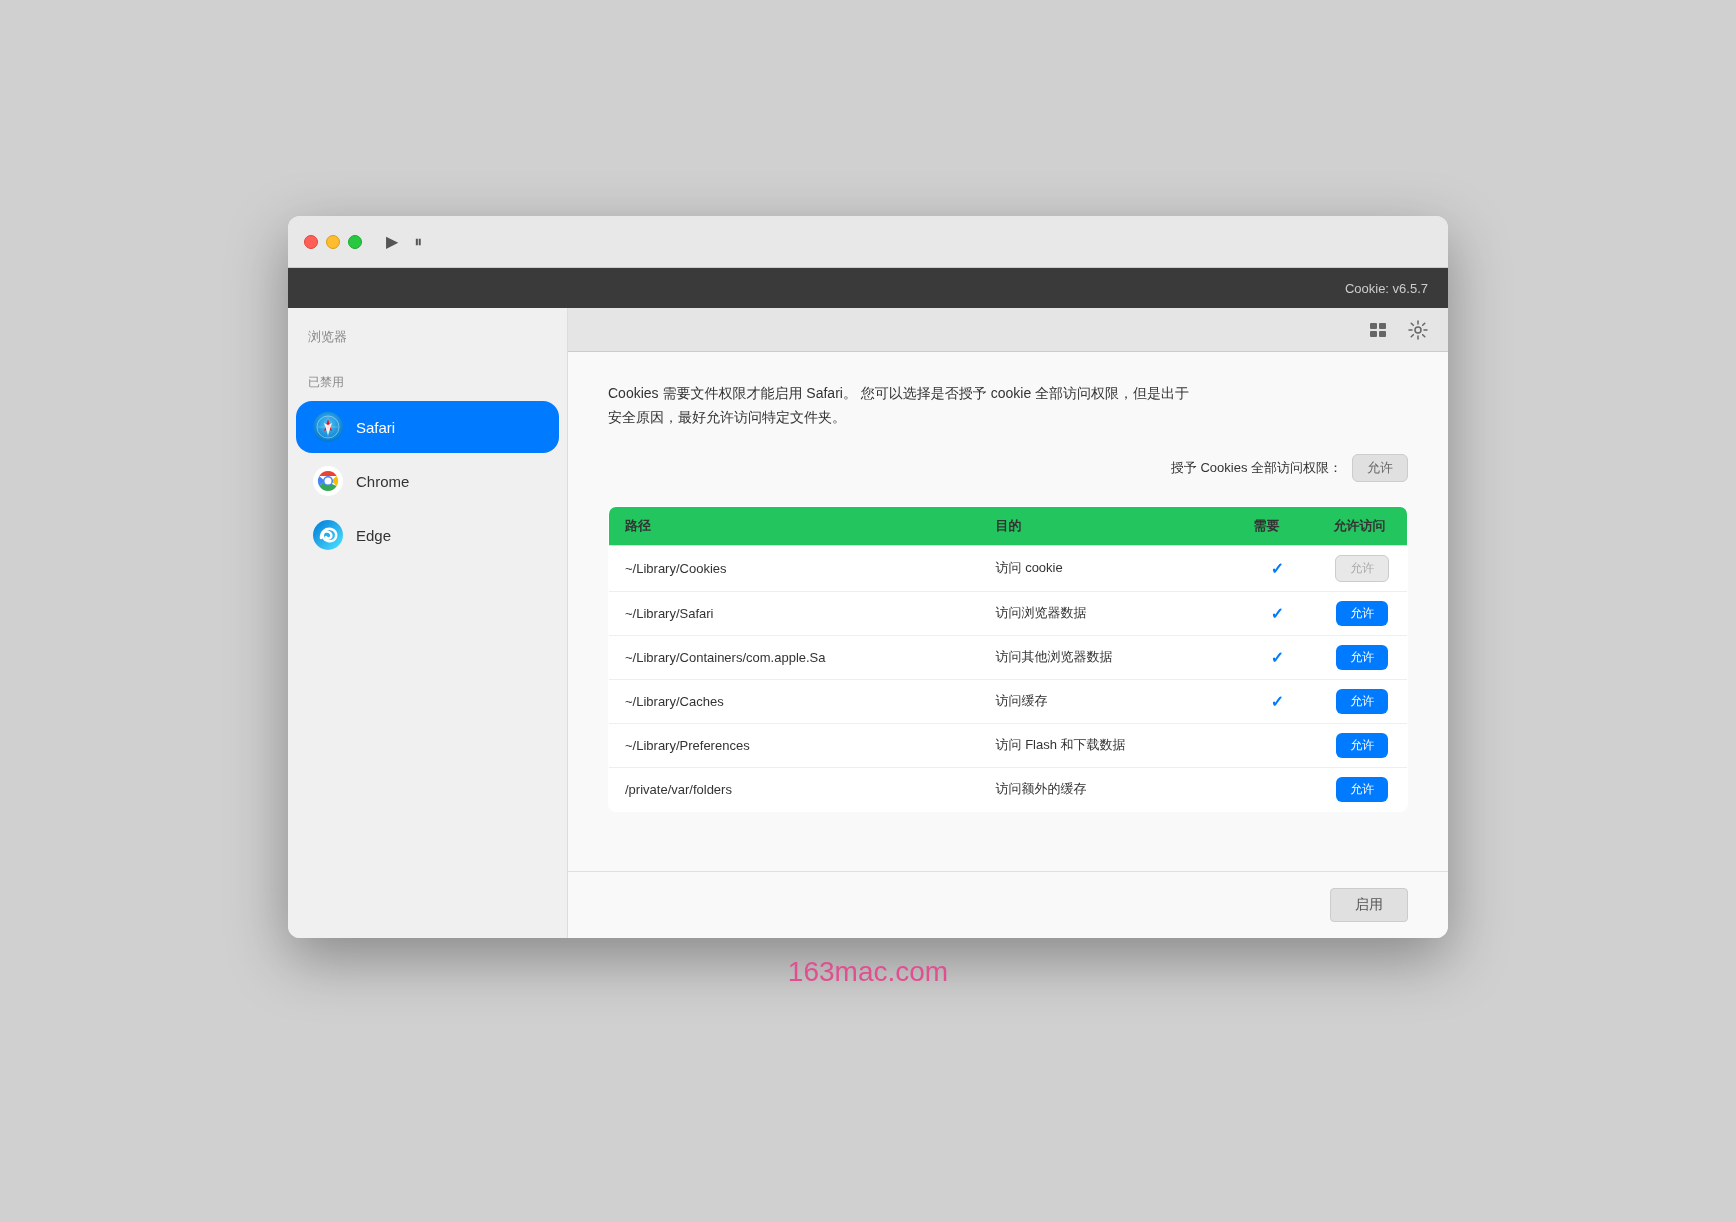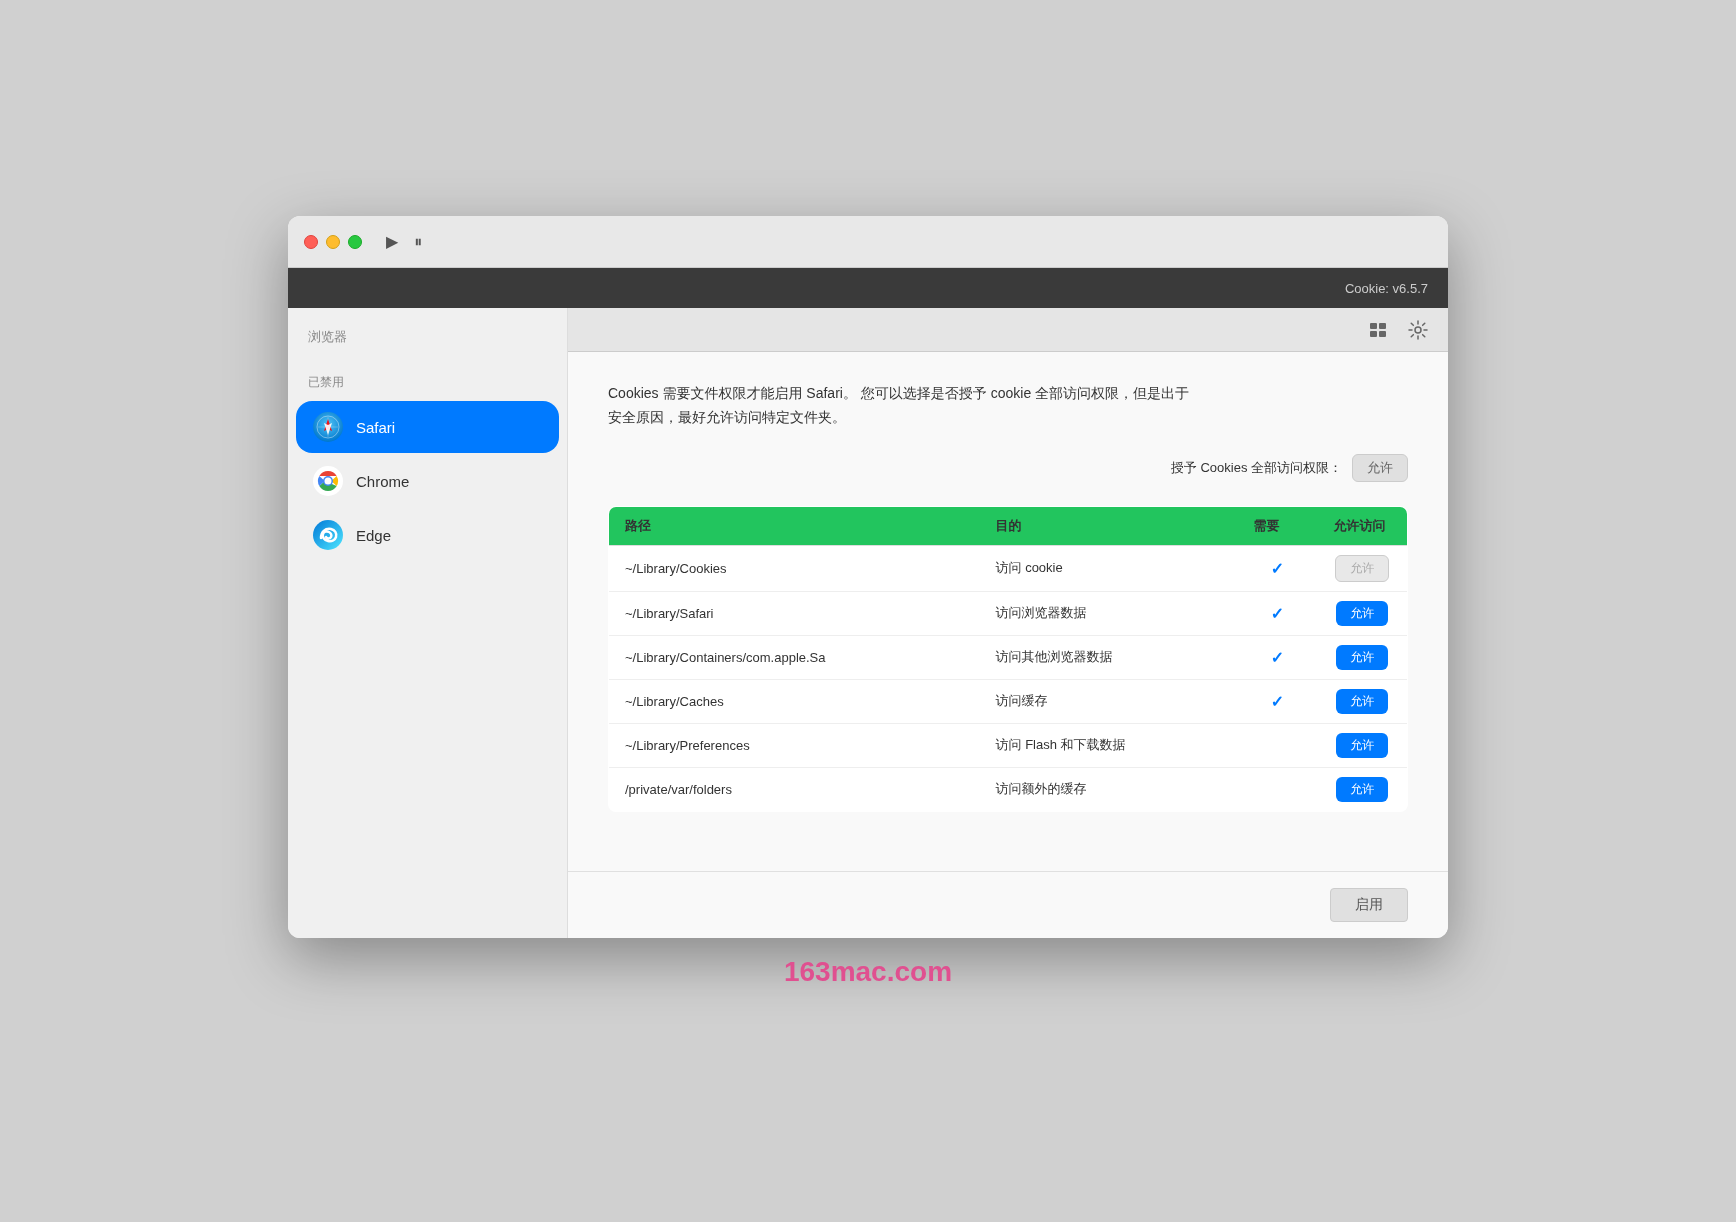--- a/index.html
+++ b/index.html
@@ -259,21 +259,21 @@
       font-size: 14px;
       color: #555;
       cursor: pointer;
     }
 
     
     .bottom-attribution {
       text-align: center;
       padding: 18px;
       font-size: 28px;
-      font-weight: bold;
+      font-weight: normal;
       color: #e05090;
     }
   </style>
 </head>
 <body>
 
 <div style="position:relative; display:flex; flex-direction:column; align-items:center;">
   <div class="window">
 
     <div class="title-bar">

